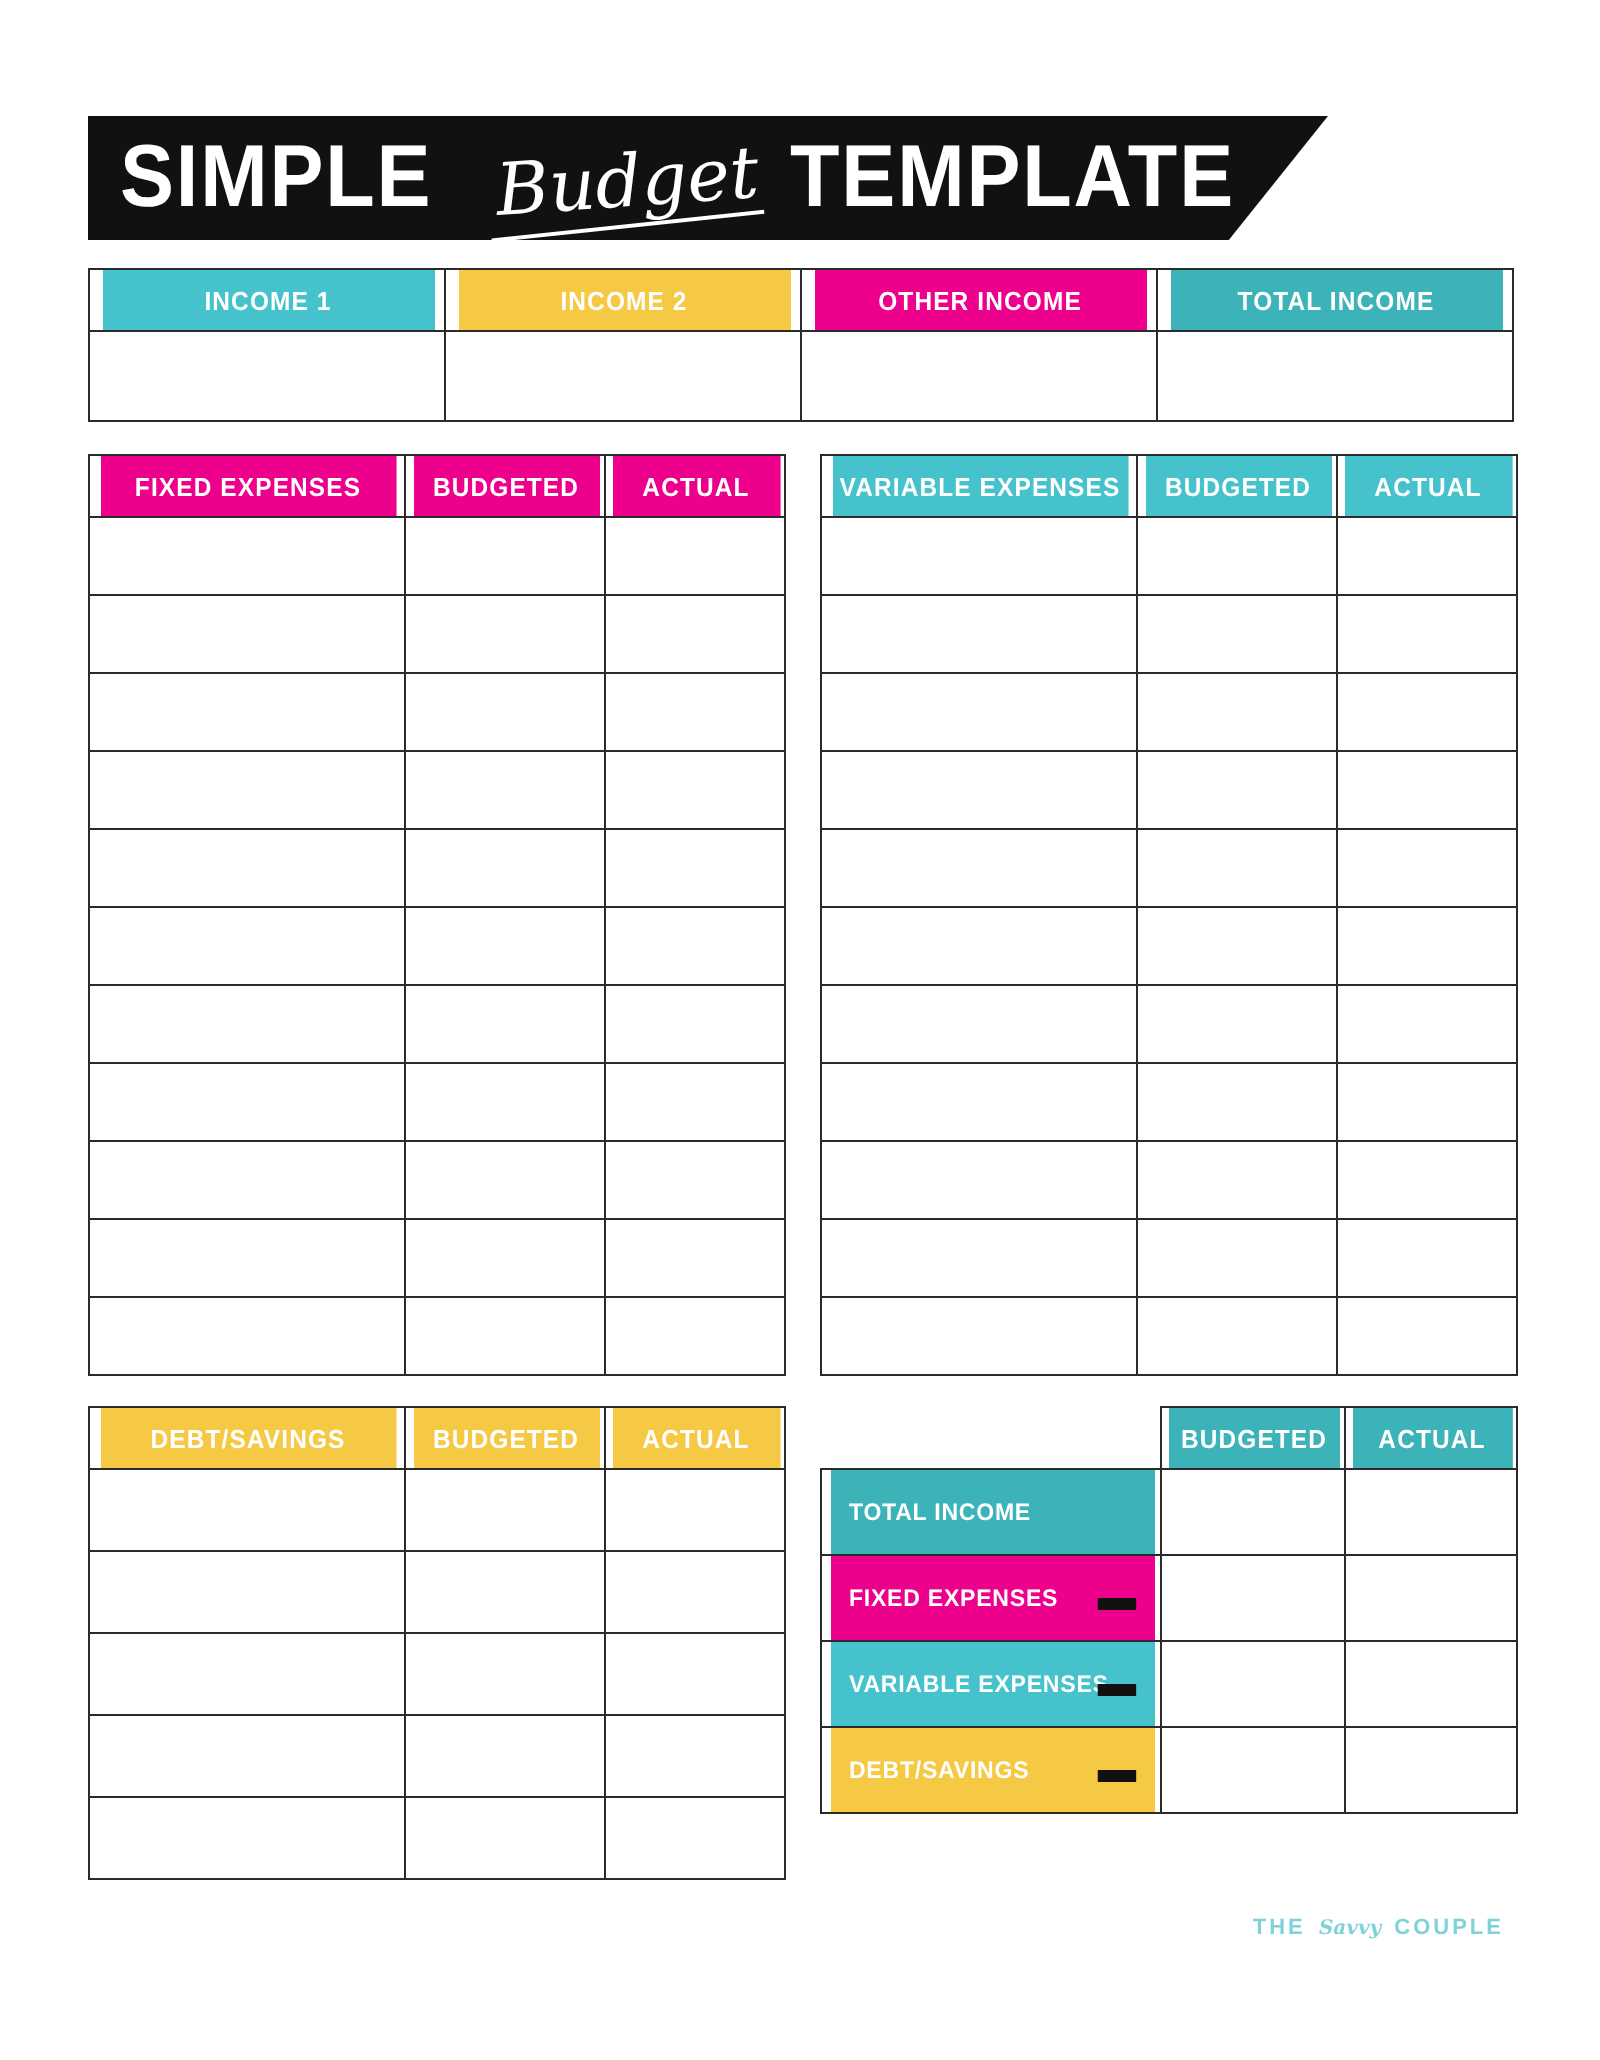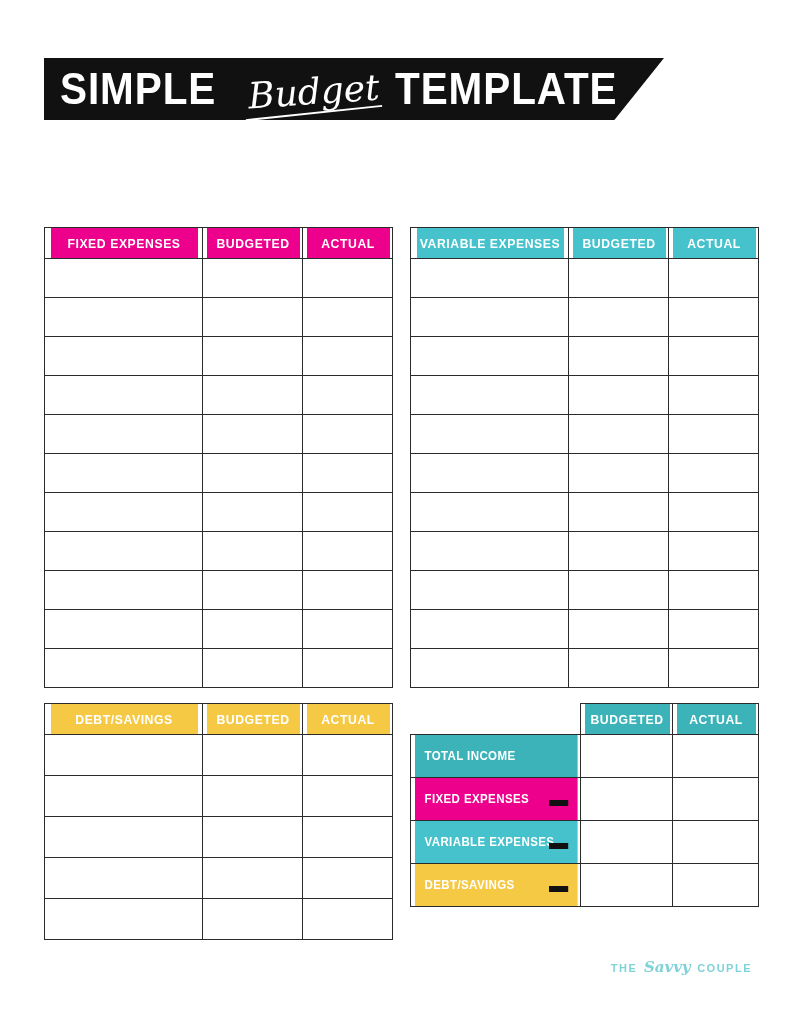--- a/index.html
+++ b/index.html
@@ -148,36 +148,58 @@
     letter-spacing: 1.5px;
     color: #7fd3d8;
     text-transform: uppercase;
     font-weight: bold;
     white-space: nowrap;
   }
   .footer .script {
     font-family: "DejaVu Serif", serif;
     font-style: italic;
     text-transform: none;
-    font-size: 15px;
+    font-size: 10px;
     letter-spacing: 0;
     margin: 0 2px;
   }
 </style>
 </head>
 <body>
 
 <div class="page">
 
   <div class="title-banner">
     <span class="title-word">SIMPLE</span>
     <span class="title-script">Budget</span>
     <span class="title-word">TEMPLATE</span>
   </div>
 
+  <table class="tbl" id="income-table">
+    <colgroup>
+      <col style="width:178px">
+        <col style="width:178px">
+        <col style="width:178px">
+        <col style="width:178px">
+    </colgroup>
+    <tbody>
+        <tr>
+      <th class="hdr cyan">INCOME 1</th>
+      <th class="hdr yellow">INCOME 2</th>
+      <th class="hdr pink">OTHER INCOME</th>
+      <th class="hdr teal">TOTAL INCOME</th>
+    </tr>
+    <tr class="val-row">
+      <td></td>
+      <td></td>
+      <td></td>
+      <td></td>
+    </tr>
+  </tbody>
+    </table>
 
   <table class="tbl" id="fixed-table">
     <colgroup>
         <col class="col-name">
         <col class="col-bud">
         <col class="col-act">
       </colgroup>
     <tbody>
         <tr>
       <th class="hdr pink">FIXED EXPENSES</th>

